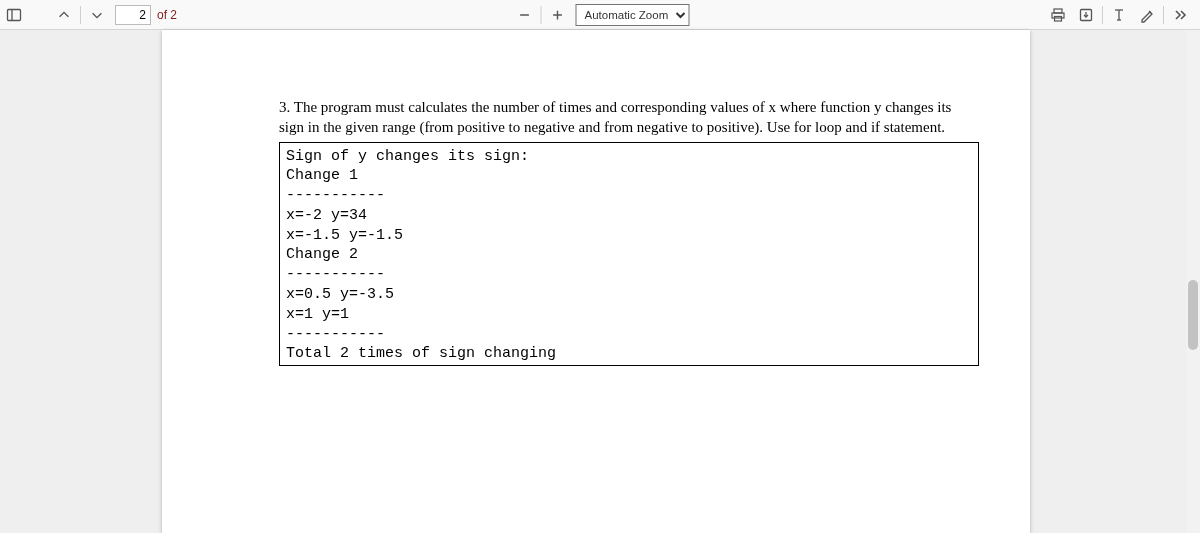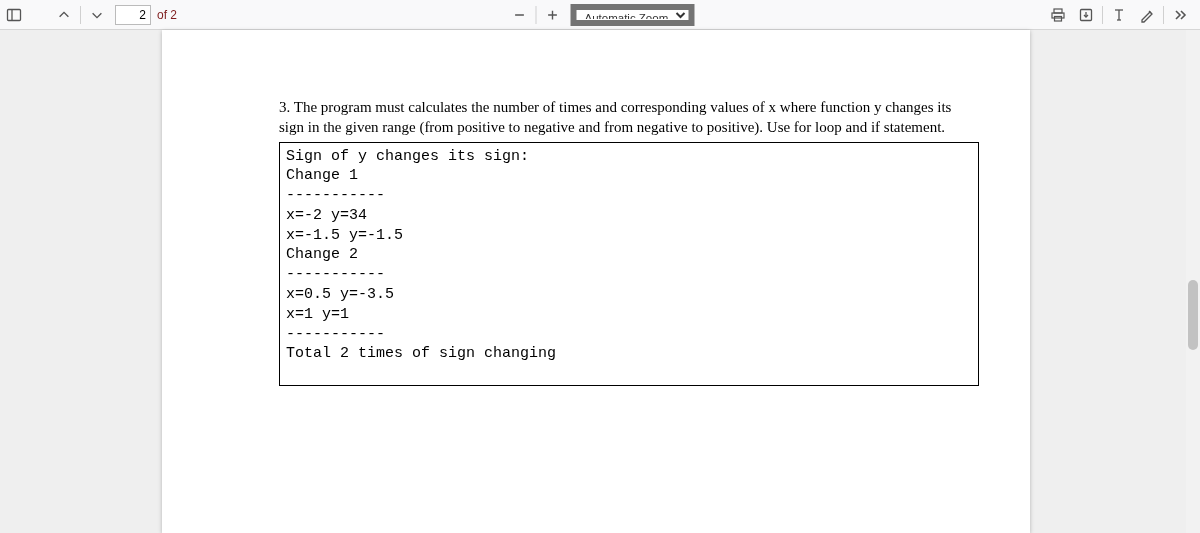--- a/index.html
+++ b/index.html
@@ -30,21 +30,21 @@
     text-align: right;
     font-size: 12px;
     padding-right: 4px;
     background: #fff;
     margin-left: 4px;
   }
   .page-total { margin-left: 6px; color: #7f1d1d; font-size: 12px; }
   .zoom-select {
     height: 22px;
     font-size: 11.5px;
-    border: 6px solid #737373;
+    border: 1px solid #737373;
     background: #fff;
     padding: 1px 4px;
     margin-left: 4px;
     color: #333;
   }
   .workarea {
     position: absolute;
     top: 30px; left: 0; right: 0; bottom: 0;
     background: #efefef;
   }
@@ -63,21 +63,21 @@
     top: 67px;
     width: 700px;
     font-family: "Times New Roman", Times, serif;
     font-size: 15px;
     line-height: 1.35;
     color: #000;
   }
   .output-box {
     border: 1px solid #000;
     margin-top: 4px;
-    padding: 4px 6px 21px 6px;
+    padding: 4px 6px 1px 6px;
     font-family: "Courier New", Courier, monospace;
     font-size: 15px;
     line-height: 1.32;
     white-space: pre;
   }
   .vscroll {
     position: absolute;
     right: 0; top: 30px; bottom: 0; width: 14px;
     background: #f2f2f2;
   }

